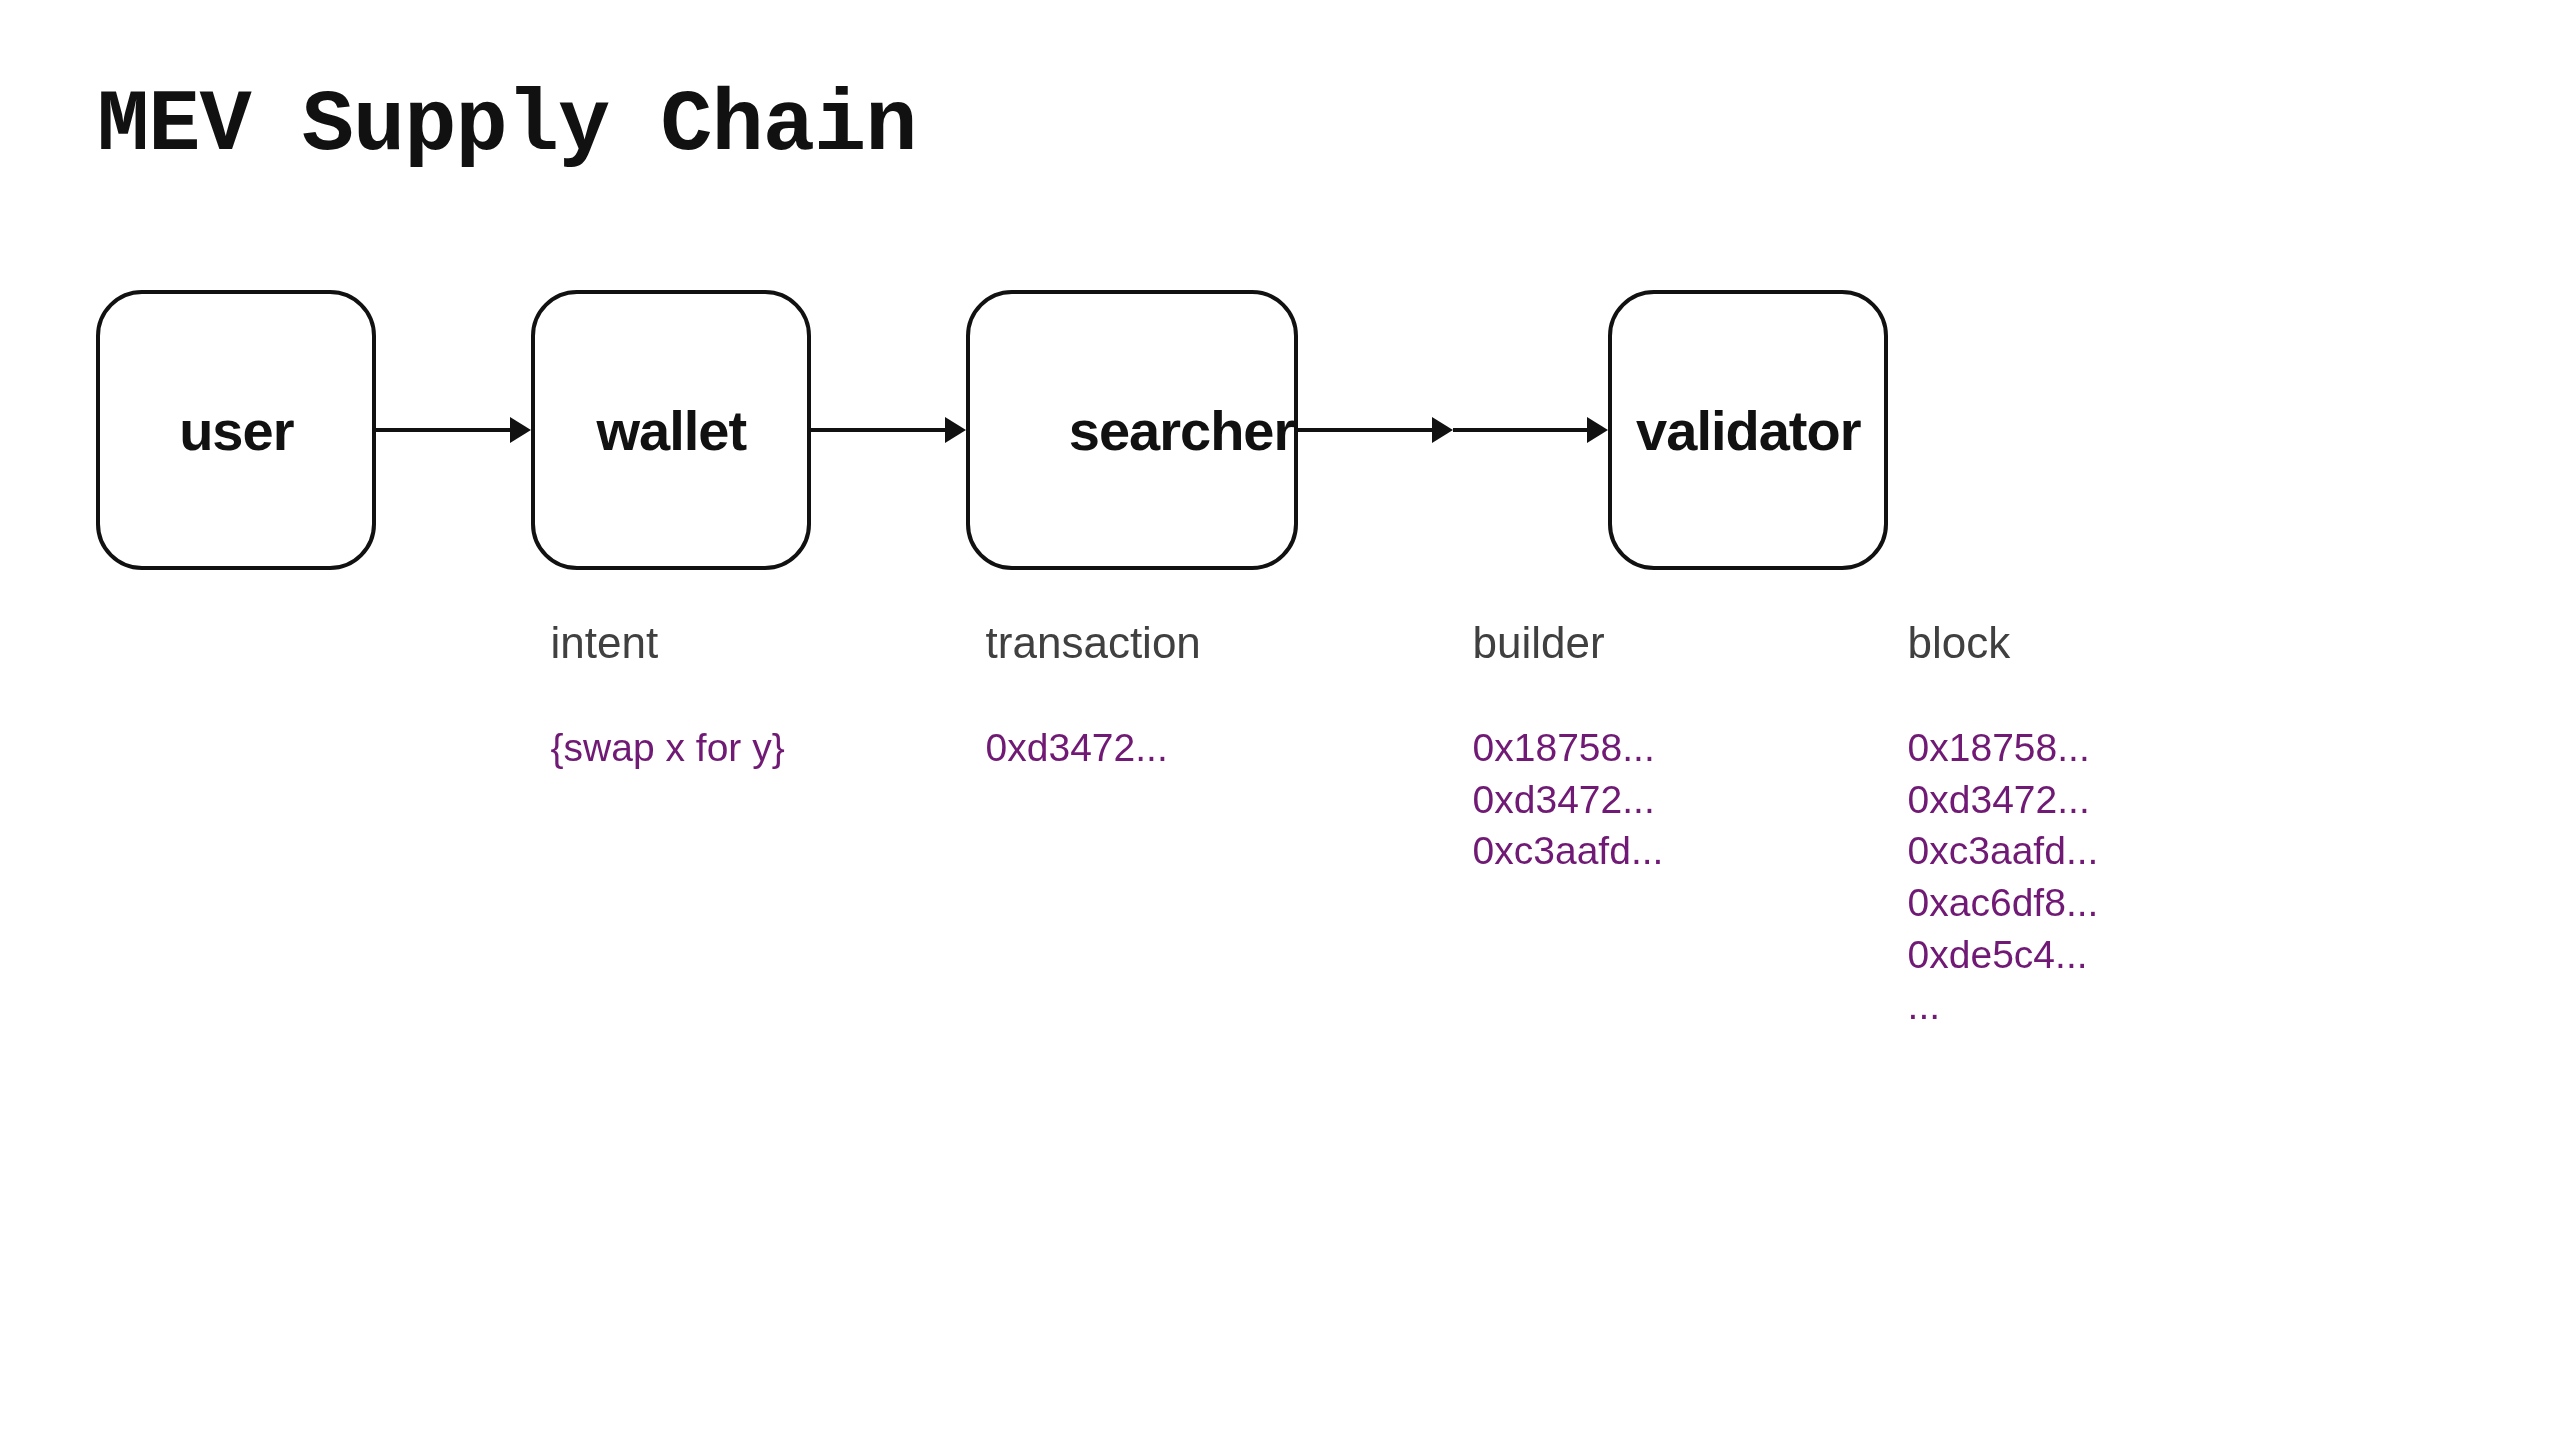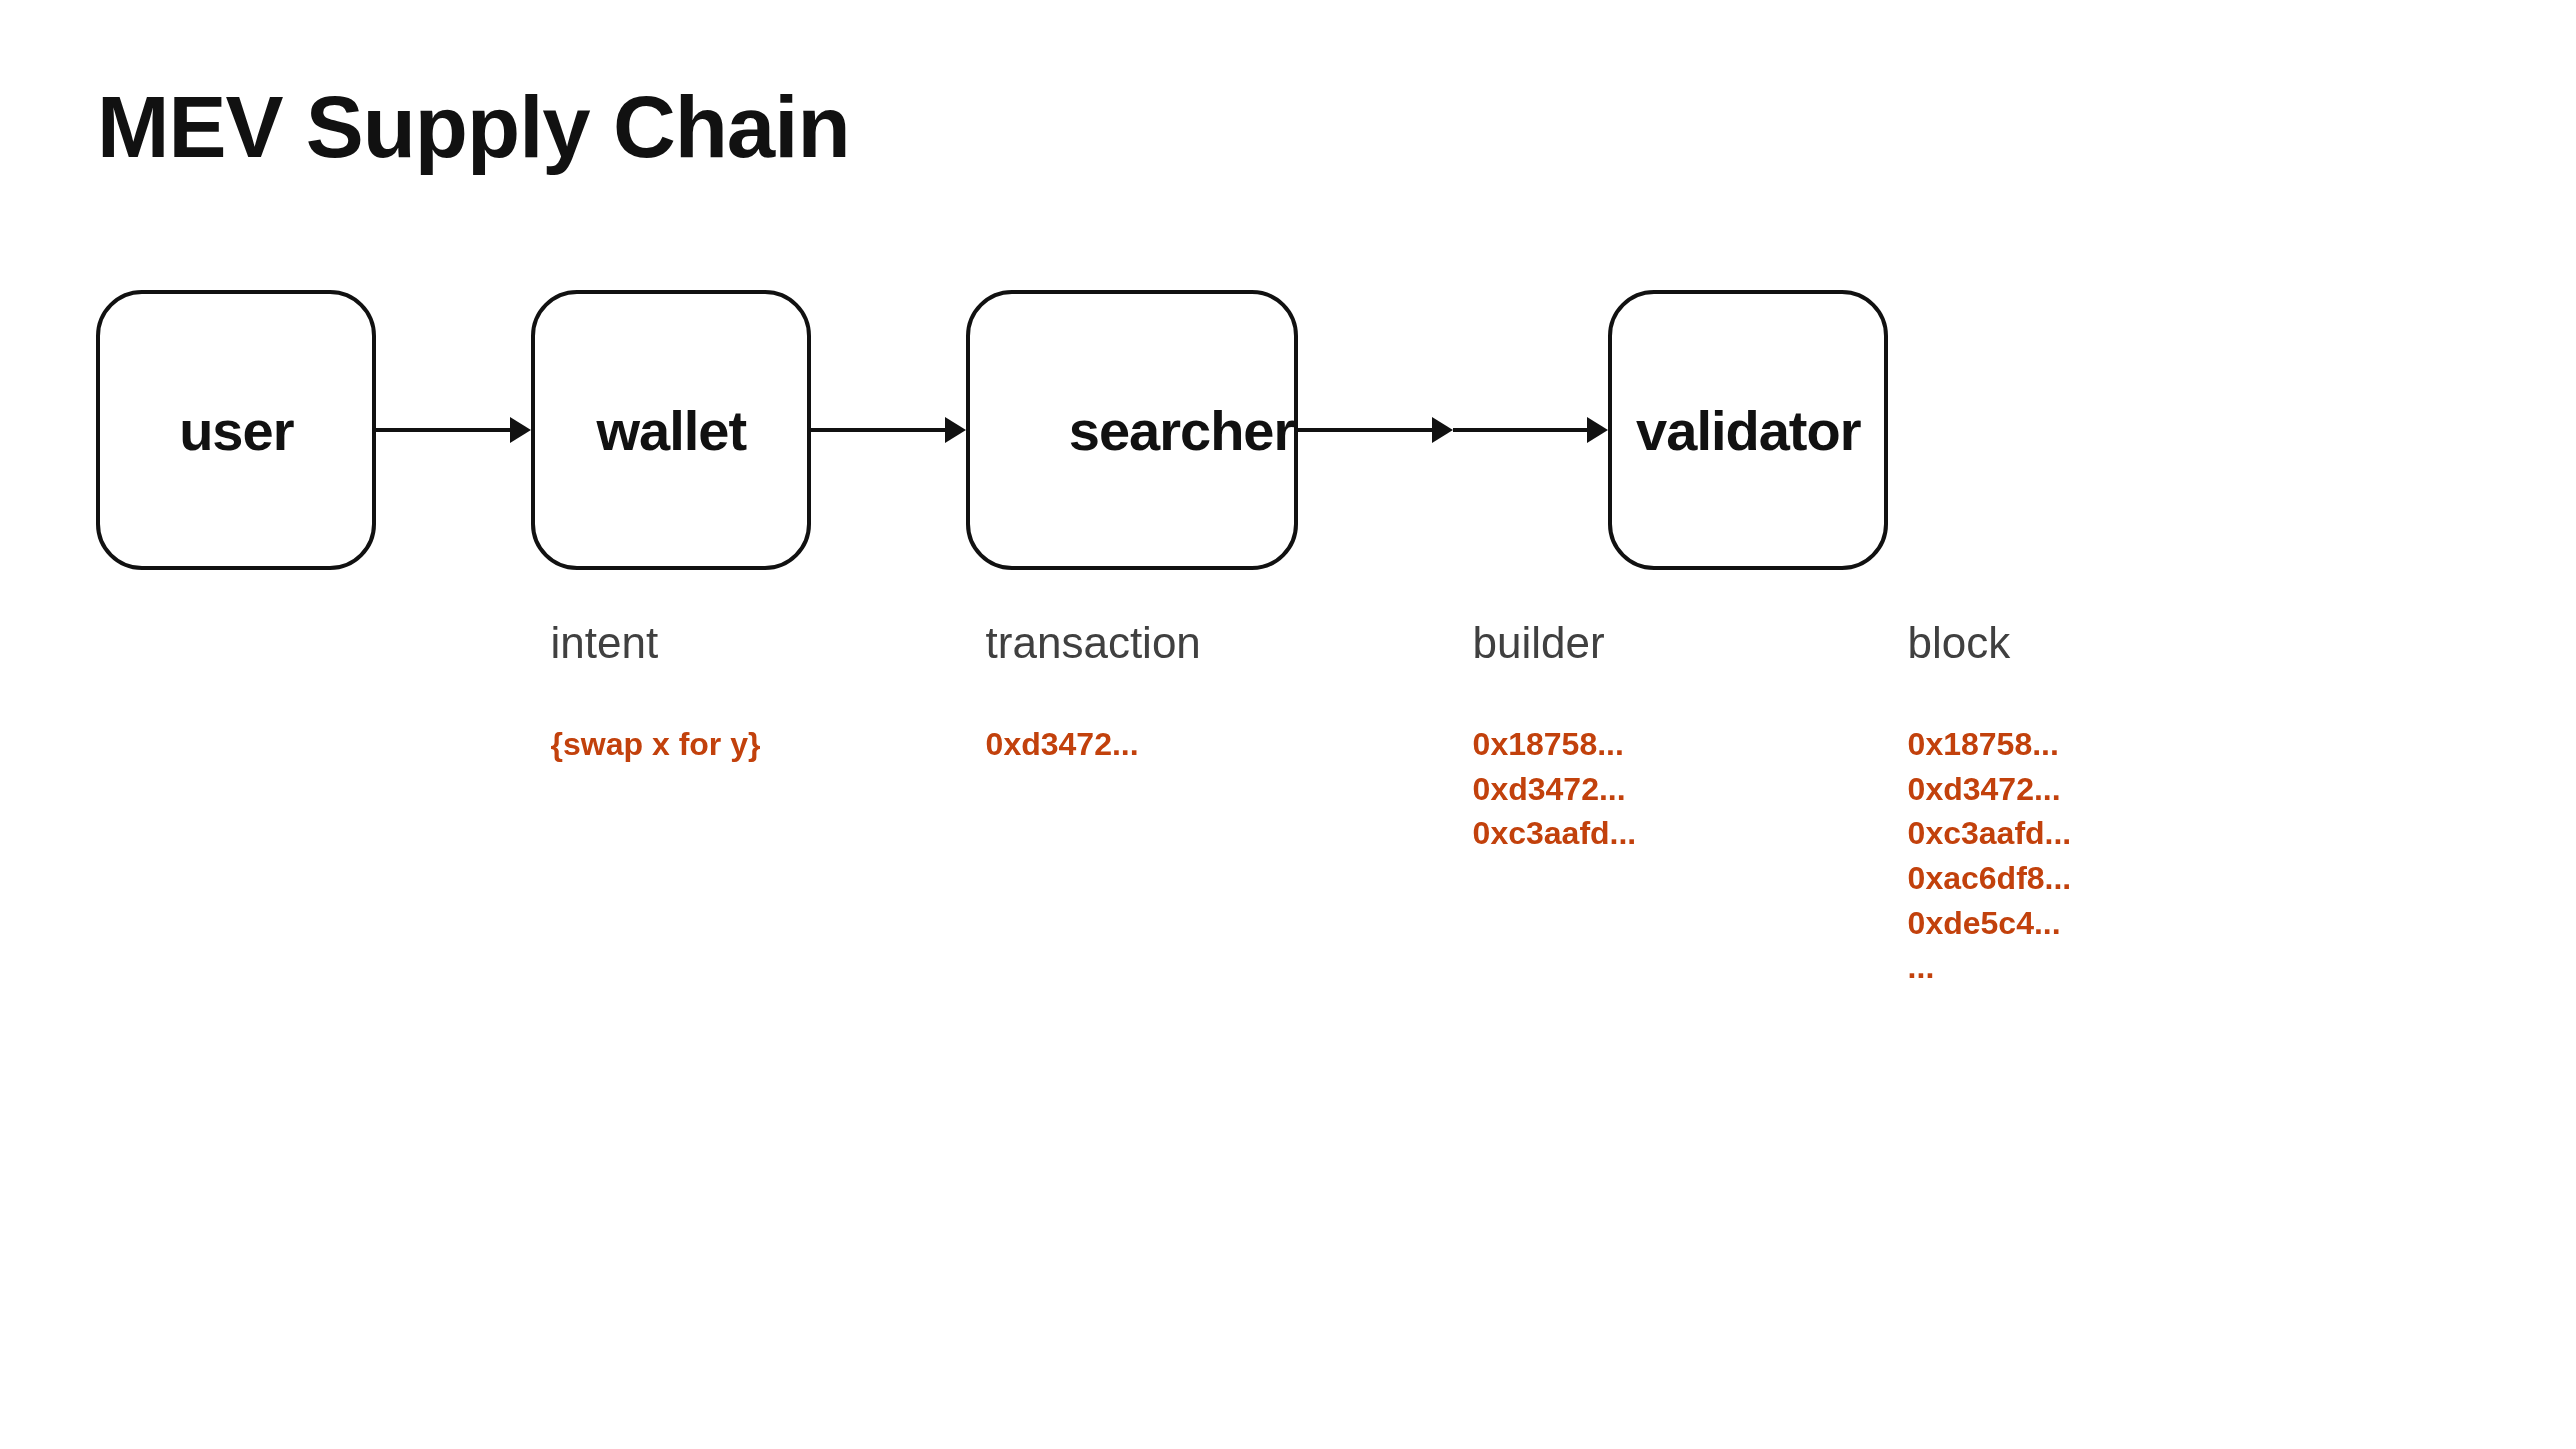--- a/index.html
+++ b/index.html
@@ -12,20 +12,21 @@
       position: relative;
     }
     .page-title {
       position: absolute;
       top: 77px;
       left: 97px;
       font-size: 87px;
       font-weight: 600;
       color: #111111;
       letter-spacing: -1px;
+      font-family: Liberation Mono, monospace;
     }
     .diagram-area {
       position: absolute;
       top: 290px;
       left: 77px;
       right: 77px;
       display: flex;
       flex-direction: column;
     }
     .nodes-row {
@@ -94,23 +95,23 @@
       margin-bottom: 58px;
       padding-left: 19.3px;
     }
     .sub-items {
       display: flex;
       flex-direction: column;
       gap: 7.7px;
       padding-left: 19.3px;
     }
     .sub-item {
-      font-size: 32px;
-      color: #c2410c;
-      font-weight: 700;
+      font-size: 39px;
+      color: #701a75;
+      font-weight: 400;
     }
     
     .user-cell { width: 280px; flex-shrink: 0; }
     .wallet-cell { width: 280px; flex-shrink: 0; }
     .searcher-cell { width: 332px; flex-shrink: 0; justify-content: flex-end; }
     .builder-cell { width: 280px; flex-shrink: 0; }
     .validator-cell { width: 280px; flex-shrink: 0; }
   </style>
 </head>
 <body>

